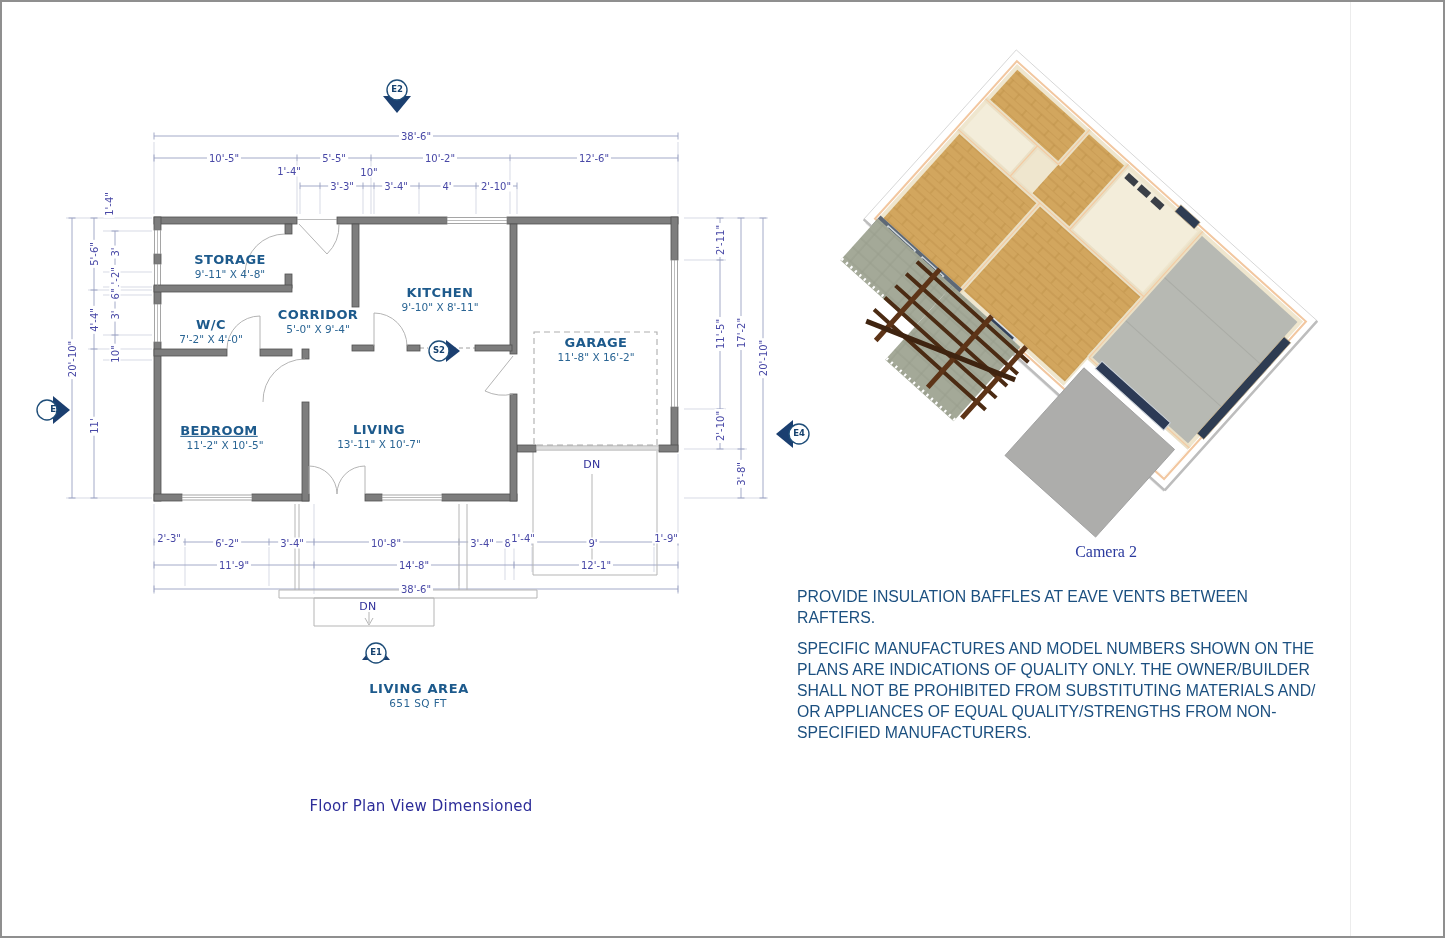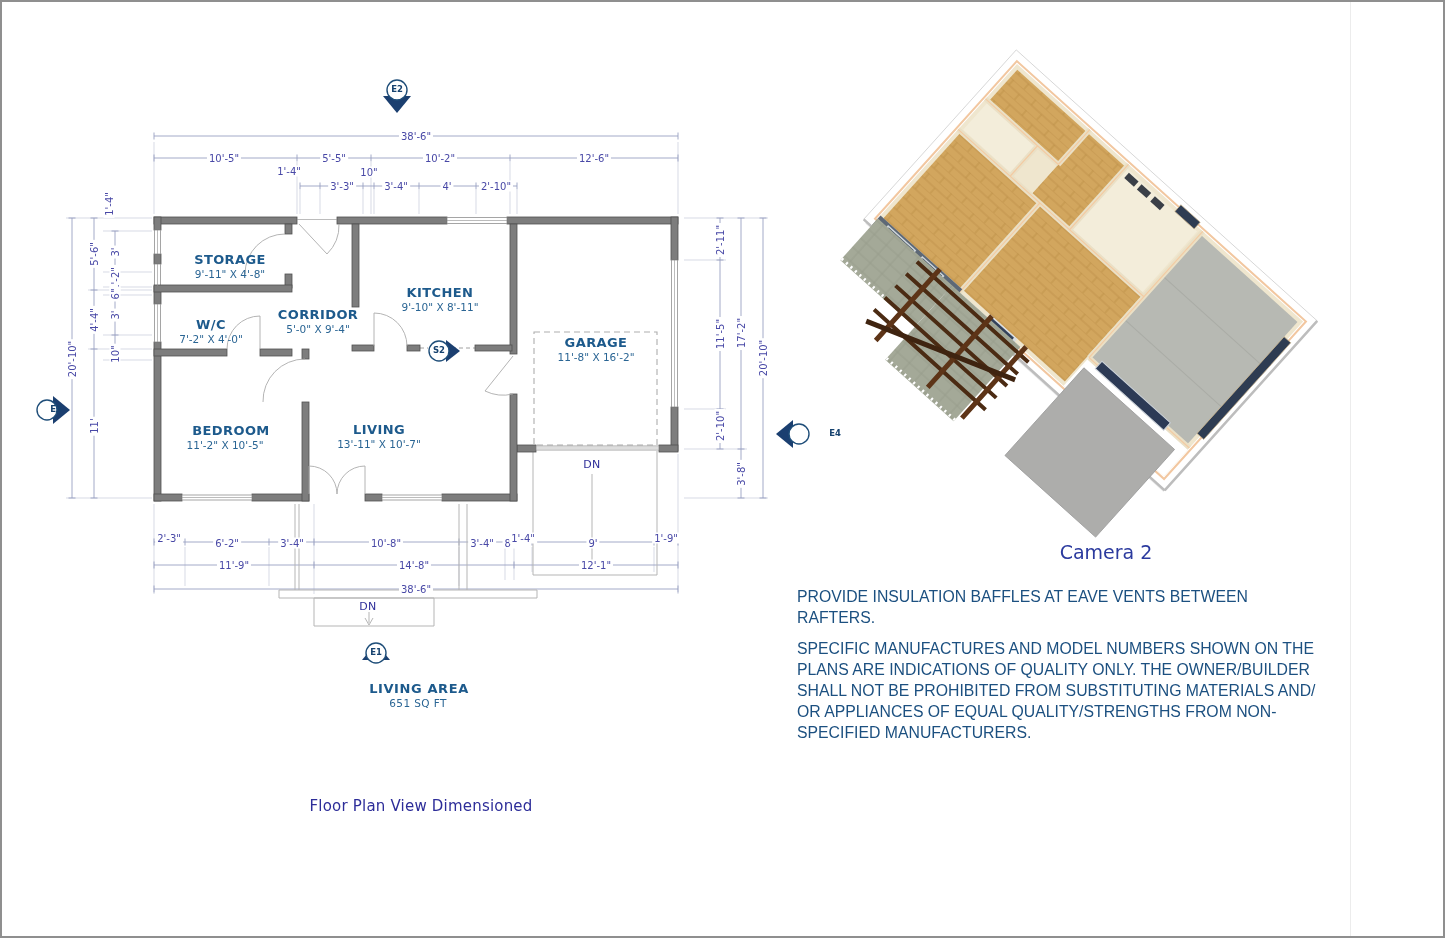--- a/index.html
+++ b/index.html
@@ -24,21 +24,21 @@
   .room   {color:#1d5a8c;font-weight:bold;font-size:13px;letter-spacing:.4px;}
   .rdim   {color:#2a6594;font-size:10.5px;}
   .dim    {color:#4848a6;font-size:10px;background:#fff;padding:0 2px;}
   .mk     {color:#16426f;font-size:8.5px;font-weight:bold;}
   .dn     {color:#2e2e99;font-size:11px;letter-spacing:.5px;}
   .area   {color:#1d5a8c;font-weight:bold;font-size:13px;letter-spacing:.6px;}
   .areasub{color:#2a6594;font-size:10.5px;letter-spacing:.4px;margin-top:8px;}
   #plan-title{position:absolute;left:419px;top:804px;transform:translate(-50%,-50%);
        color:#2d2d99;font-size:15px;letter-spacing:.2px;}
   #camera-caption{position:absolute;left:1104px;top:550px;transform:translate(-50%,-50%);
-       color:#2b3a9e;font-size:19px;}
+       color:#2b3a9e;font-size:16px;font-family:Liberation Serif, serif;}
   #notes{position:absolute;left:795px;top:584px;width:562px;
        font-family:"Liberation Sans",sans-serif;color:#1c5080;}
   #notes h2{font-size:15.5px;font-weight:bold;text-decoration:underline;
        margin:9px 0 20px 0;letter-spacing:.2px;}
   #notes p{font-size:15.8px;line-height:21px;margin:0 0 10px 0;white-space:pre-line;}
   #col-divider{position:absolute;left:1348px;top:0;width:1px;height:938px;background:#ececec;}
 </style>
 </head>
 <body>
 
@@ -167,21 +167,21 @@
 
   <div id="plan-labels" style="position:absolute;left:0;top:0;width:810px;height:938px;">
       <span class="plbl room" style="left: 228px; top: 258px;">STORAGE</span>
       <span class="plbl rdim" style="left: 228px; top: 273px;">9'-11" X 4'-8"</span>
       <span class="plbl room" style="left: 209px; top: 323px;">W/C</span>
       <span class="plbl rdim" style="left: 209px; top: 338px;">7'-2" X 4'-0"</span>
       <span class="plbl room" style="left: 316px; top: 313px;">CORRIDOR</span>
       <span class="plbl rdim" style="left: 316px; top: 328px;">5'-0" X 9'-4"</span>
       <span class="plbl room" style="left: 438px; top: 291px;">KITCHEN</span>
       <span class="plbl rdim" style="left: 438px; top: 306px;">9'-10" X 8'-11"</span>
-      <span class="plbl room" style="left: 229px; top: 429px;">BEDROOM</span>
+      <span class="plbl room" style="left: 217px; top: 429px; text-decoration: underline;">BEDROOM</span>
       <span class="plbl rdim" style="left: 223px; top: 444px;">11'-2" X 10'-5"</span>
       <span class="plbl room" style="left: 377px; top: 428px;">LIVING</span>
       <span class="plbl rdim" style="left: 377px; top: 443px;">13'-11" X 10'-7"</span>
       <span class="plbl room" style="left: 594px; top: 341px;">GARAGE</span>
       <span class="plbl rdim" style="left: 594px; top: 356px;">11'-8" X 16'-2"</span>
       <span class="plbl dim" style="left: 414px; top: 134px;">38'-6"</span>
       <span class="plbl dim" style="left: 222px; top: 156px;">10'-5"</span>
       <span class="plbl dim" style="left: 332px; top: 156px;">5'-5"</span>
       <span class="plbl dim" style="left: 438px; top: 156px;">10'-2"</span>
       <span class="plbl dim" style="left: 592px; top: 156px;">12'-6"</span>
@@ -215,21 +215,21 @@
       <span class="plbl dim" style="left: 508px; top: 541px;">8"</span>
       <span class="plbl dim" style="left: 521px; top: 536px;">1'-4"</span>
       <span class="plbl dim" style="left: 591px; top: 541px;">9'</span>
       <span class="plbl dim" style="left: 664px; top: 536px;">1'-9"</span>
       <span class="plbl dim" style="left: 232px; top: 563px;">11'-9"</span>
       <span class="plbl dim" style="left: 412px; top: 563px;">14'-8"</span>
       <span class="plbl dim" style="left: 594px; top: 563px;">12'-1"</span>
       <span class="plbl dim" style="left: 414px; top: 587px;">38'-6"</span>
       <span class="plbl mk" style="left: 395px; top: 88px;">E2</span>
       <span class="plbl mk" style="left: 54px; top: 408px;">E3</span>
-      <span class="plbl mk" style="left: 797px; top: 432px; margin-left: 36px;">E4</span>
+      <span class="plbl mk" style="left: 797px; top: 432px;">E4</span>
       <span class="plbl mk" style="left: 374px; top: 651px;">E1</span>
       <span class="plbl mk" style="left: 437px; top: 349px;">S2</span>
       <span class="plbl dn" style="left: 590px; top: 463px;">DN</span>
       <span class="plbl dn" style="left: 366px; top: 605px;">DN</span>
       <span class="plbl area" style="left: 417px; top: 679px; margin-top: 8px;">LIVING AREA</span>
       <span class="plbl areasub" style="left: 416px; top: 694px;">651 SQ FT</span>
     </div>
 
   <div id="plan-title">Floor Plan View Dimensioned</div>
 

